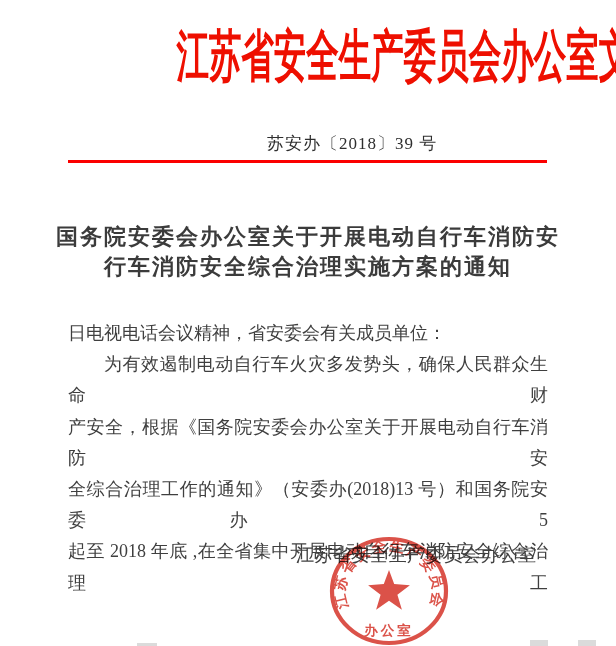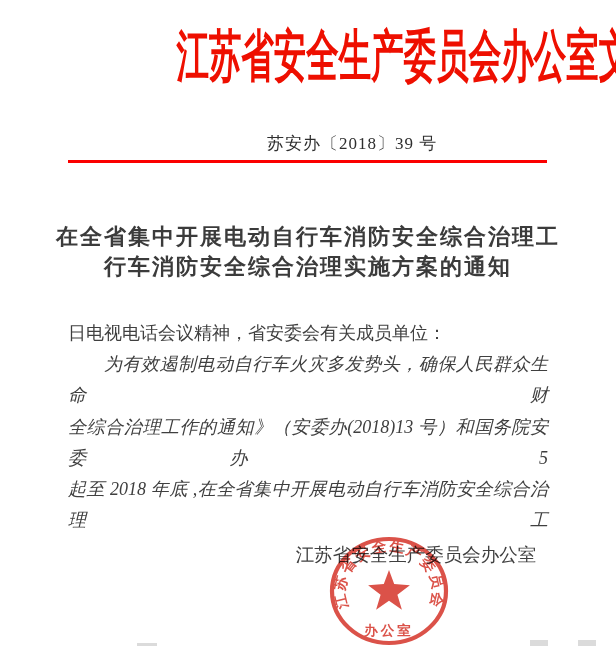--- a/index.html
+++ b/index.html
@@ -50,21 +50,20 @@
   .body-block{
     position:absolute;top:318px;left:68px;width:480px;
     font-size:18px;line-height:31.2px;
     color:#3f3f3f;
   }
   .line{white-space:nowrap;}
   .line.justify{
     white-space:normal;
     text-align:justify;
     text-align-last:justify;
-    font-style:italic;
   }
   .line.indent{text-indent:2em;}
   .signature-block{
     position:absolute;top:540px;left:416px;
     transform:translateX(-50%);
     text-align:center;
     font-size:18.5px;line-height:31px;
     color:#3f3f3f;
     white-space:nowrap;
   }
@@ -89,27 +88,28 @@
 
   <div class="red-header">
     <span class="stretch">江苏省安全生产委员会办公室文件</span>
   </div>
 
   <div class="doc-number">苏安办〔2018〕39 号</div>
 
   <div class="red-line"></div>
 
   <div class="doc-title">
-    <div>在全省集中开展电动自行车消防安全综合治理工</div>
+    <div>国务院安委会办公室关于开展电动自行车消防安</div>
     <div>行车消防安全综合治理实施方案的通知</div>
   </div>
 
   <div class="body-block">
     <div class="line">日电视电话会议精神，省安委会有关成员单位：</div>
     <div class="line justify indent">为有效遏制电动自行车火灾多发势头，确保人民群众生命财</div>
+    <div class="line justify">产安全，根据《国务院安委会办公室关于开展电动自行车消防安</div>
     <div class="line justify">全综合治理工作的通知》（安委办(2018)13 号）和国务院安委办 5</div>
     <div class="line justify">起至 2018 年底 ,在全省集中开展电动自行车消防安全综合治理工</div>
 
   </div>
 
   <div class="signature-block">
     <div>江苏省安全生产委员会办公室</div>
   </div>
 
   <svg class="seal" viewBox="0 0 140 140">

